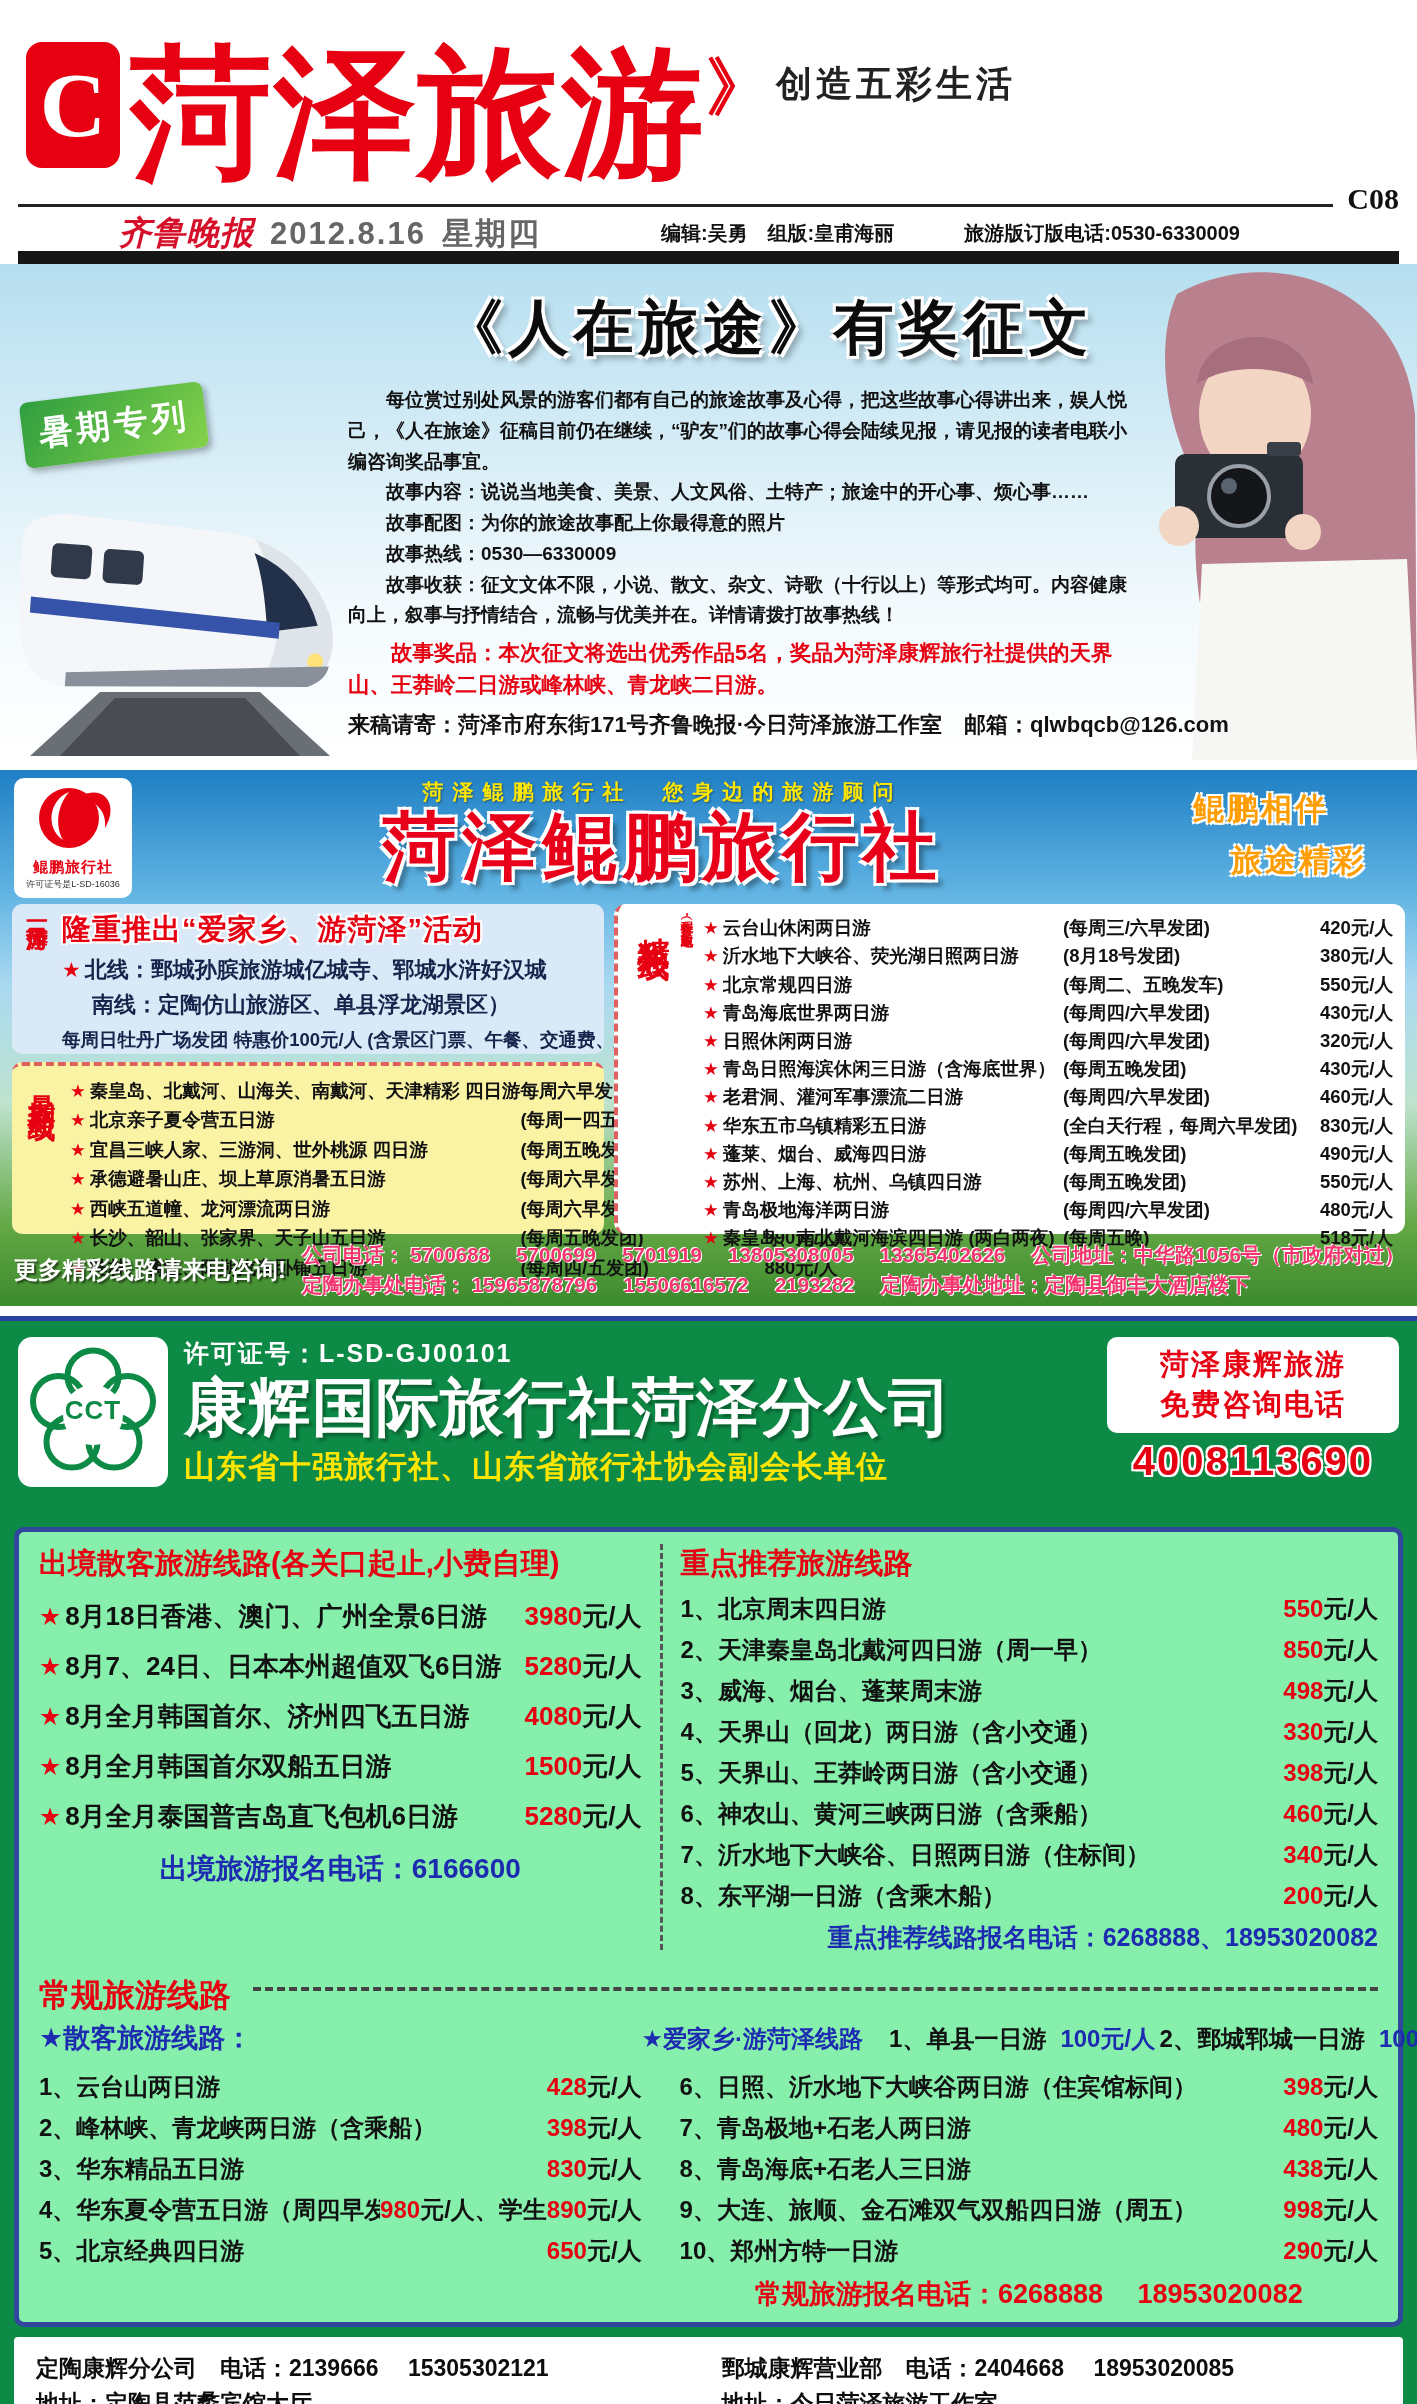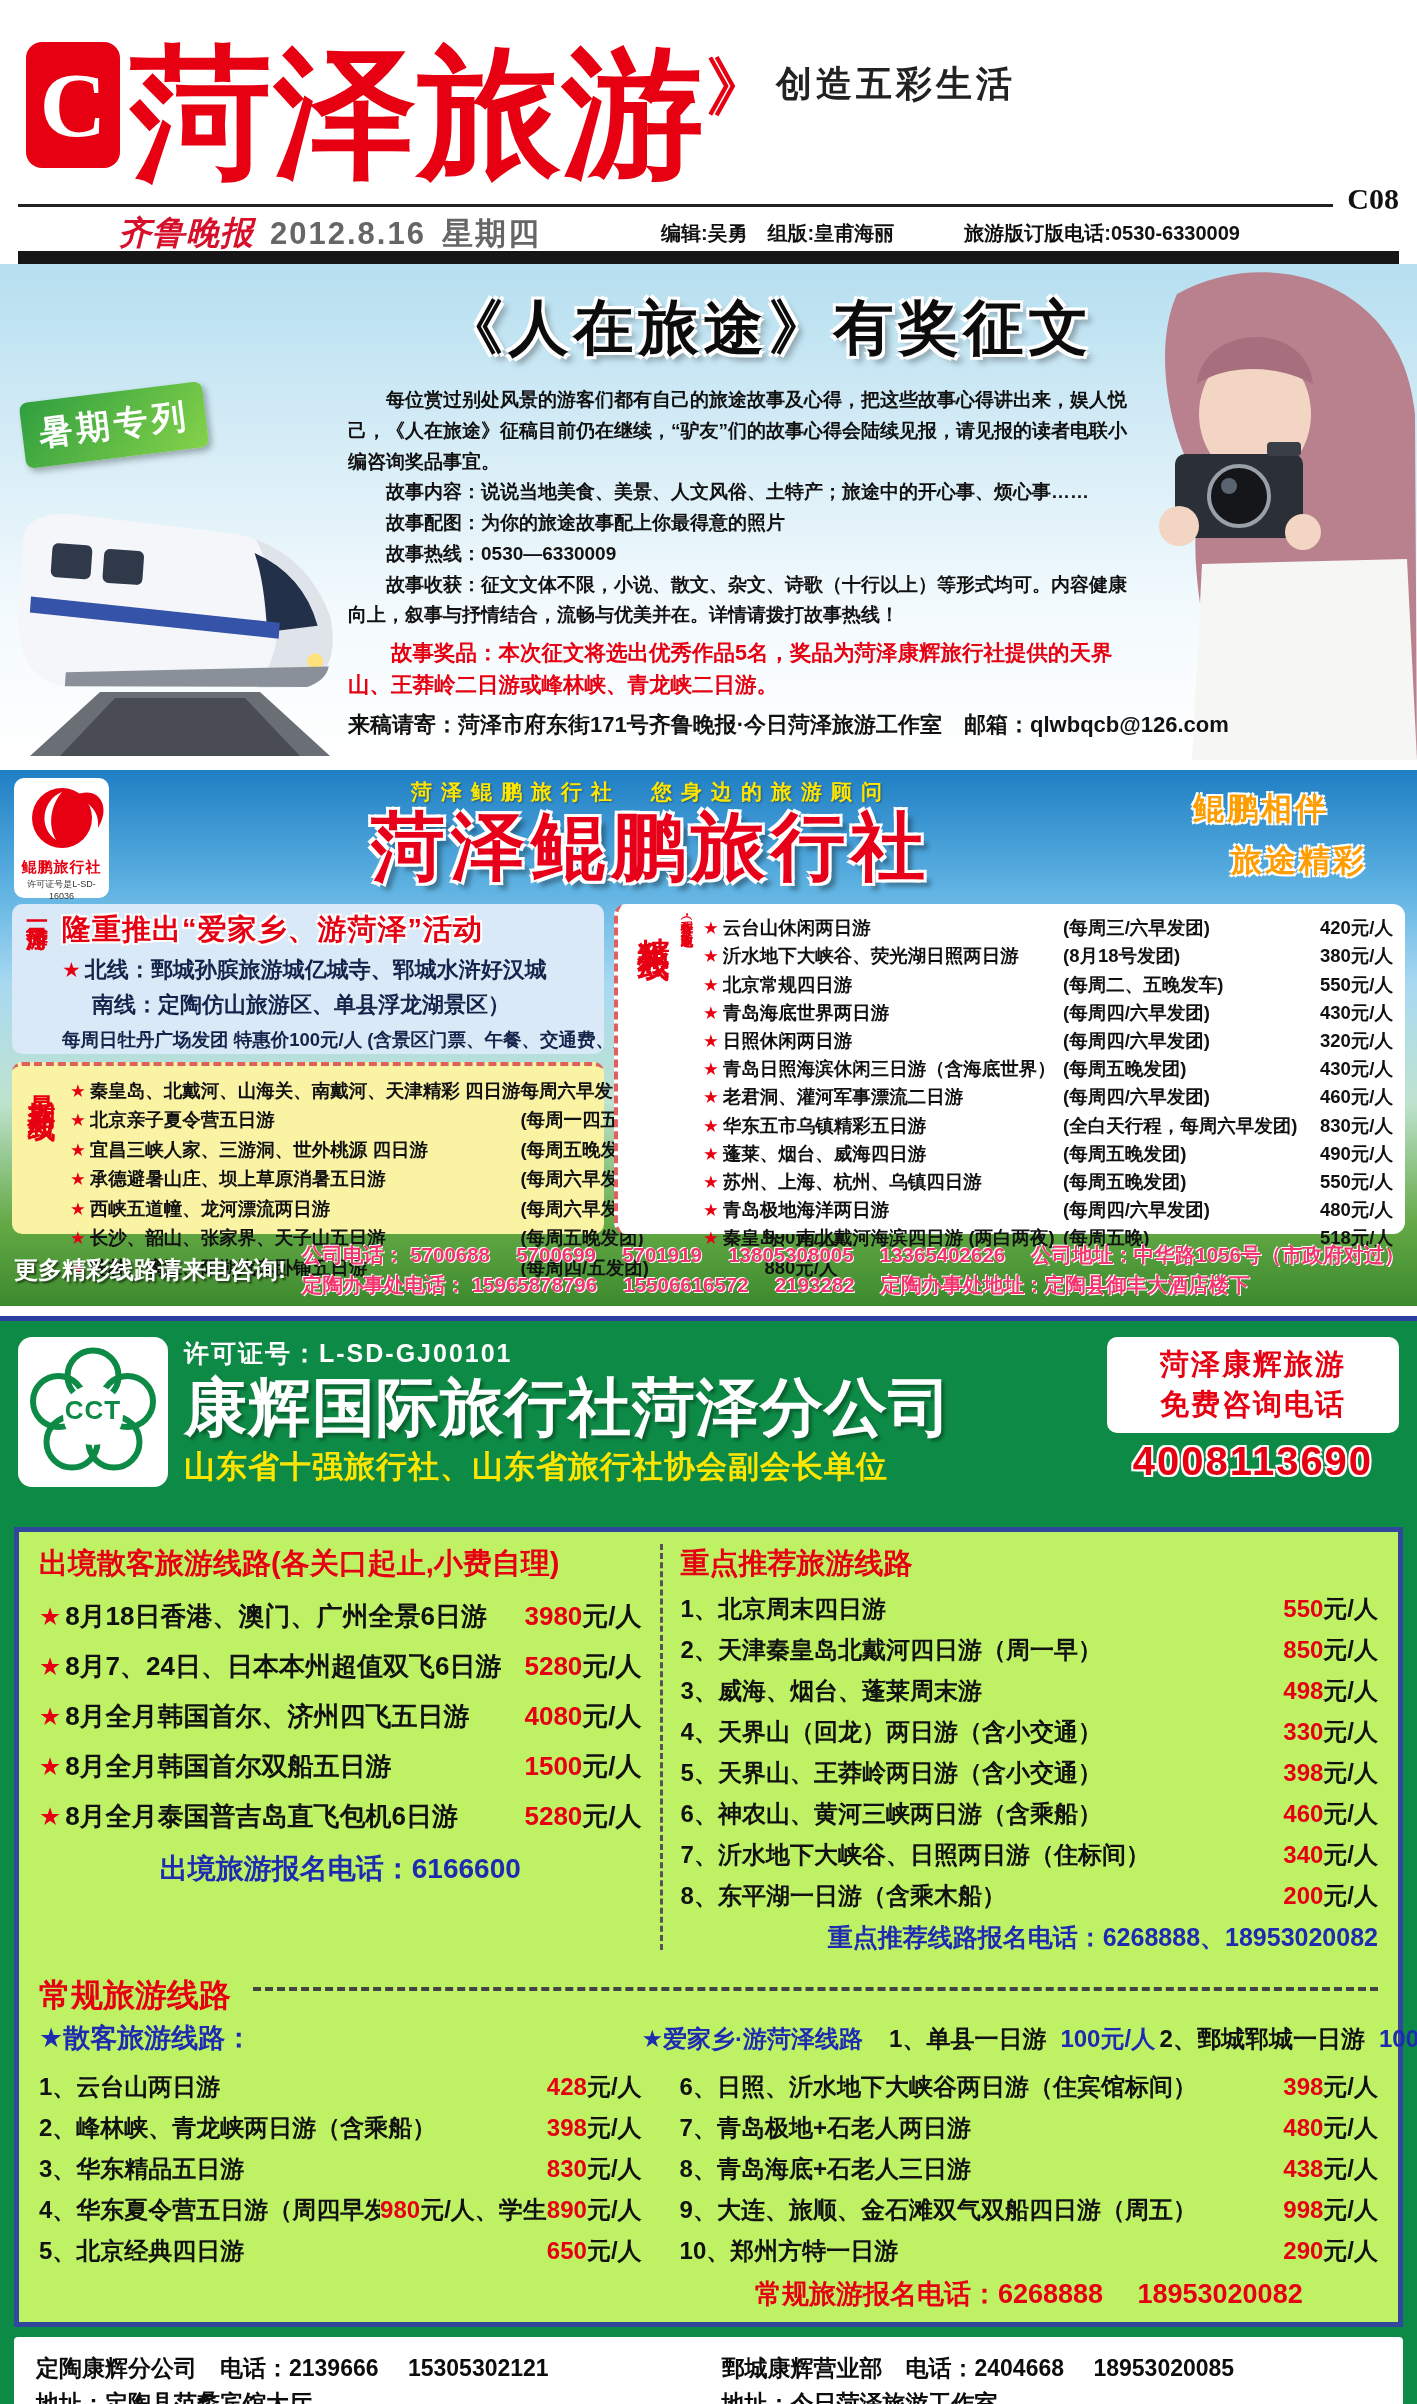--- a/index.html
+++ b/index.html
@@ -37,21 +37,21 @@
   .ribbon { position:absolute; left:22px; top:128px; z-index:4; transform:rotate(-7deg);
             background:linear-gradient(135deg,#2f9e3f,#85d24a); color:#fff; font-weight:900; font-size:34px;
             padding:10px 16px; border-radius:8px; letter-spacing:4px; box-shadow:3px 4px 6px rgba(0,0,0,.3); }
   .train-wrap { position:absolute; left:0; bottom:4px; width:360px; height:300px; z-index:2; }
   .woman-wrap { position:absolute; right:0; top:0; width:300px; height:496px; z-index:1; }
 
   
   .kunpeng { margin-top:10px; height:536px;
              background:linear-gradient(180deg,#1f7fc4 0%,#5eb2e2 22%,#a9d9f1 40%,#bfe3cf 62%,#63a844 85%,#3c8a2e 100%); }
   .kp-head { display:flex; padding:8px 14px 0 14px; height:128px; gap:12px; }
-  .kp-logo { width:95px; background:#fff; border-radius:10px; text-align:center; padding:4px 2px; flex:none; }
+  .kp-logo { width:118px; background:#fff; border-radius:10px; text-align:center; padding:4px 2px; flex:none; }
   .kp-logo-name { color:#e60012; font-weight:900; font-size:15px; letter-spacing:1px; }
   .kp-license { color:#333; font-size:9px; margin-top:1px; }
   .kp-mid { flex:1; text-align:center; }
   .kp-tagline { color:#ffe600; font-weight:900; font-size:21px; letter-spacing:9px; text-shadow:1px 1px 2px rgba(0,0,0,.4); }
   .kp-title { margin-top:2px; font-size:74px; line-height:1.05; font-weight:900; color:#e8001b; letter-spacing:6px; white-space:nowrap;
               text-shadow:-3px -3px 0 #fff,3px -3px 0 #fff,-3px 3px 0 #fff,3px 3px 0 #fff,7px 7px 5px rgba(0,0,0,.35); }
   .kp-slogan { width:210px; flex:none; margin-top:10px; }
   .kp-slogan div { color:#ff9d00; font-weight:900; font-size:31px; letter-spacing:3px;
               text-shadow:-2px -2px 0 #fff,2px -2px 0 #fff,-2px 2px 0 #fff,2px 2px 0 #fff; }
   .kp-slogan .s2 { margin-left:38px; margin-top:10px; }
@@ -97,21 +97,21 @@
   .kh-mid { flex:1; }
   .kh-license { color:#fff; font-weight:900; font-size:25px; letter-spacing:2px; }
   .kh-title { color:#fff; font-weight:900; font-size:63px; letter-spacing:1px; line-height:1.2; white-space:nowrap;
               text-shadow:3px 3px 3px rgba(0,0,0,.3); }
   .kh-subtitle { color:#ffe600; font-weight:900; font-size:31px; letter-spacing:1px; white-space:nowrap; }
   .kh-hotline { width:292px; flex:none; text-align:center; }
   .kh-hot-box { background:#fff; border-radius:10px; padding:8px 6px; }
   .kh-hot-box div { color:#e60012; font-weight:900; font-size:29px; letter-spacing:2px; }
   .kh-hot-num { margin-top:6px; color:#e60012; font-weight:900; font-size:40px; letter-spacing:2px;
                 text-shadow:-2px -2px 0 #fff,2px -2px 0 #fff,-2px 2px 0 #fff,2px 2px 0 #fff; }
-  .kh-body { background:#bef264; border:5px solid #31479e; border-radius:0; padding:8px 20px 10px 20px; }
+  .kh-body { background:#86efac; border:5px solid #31479e; border-radius:10px; padding:8px 20px 10px 20px; }
   .kh-top { display:flex; }
   .kh-col-left { width:45%; flex:none; }
   .kh-divider { border-left:3px dashed #555; margin:4px 18px; }
   .kh-col-right { flex:1; }
   .kh-sec-title { color:#e60012; font-weight:900; font-size:29px; margin:4px 0 8px 0; white-space:nowrap; }
   .kh-row { display:flex; align-items:baseline; font-weight:900; color:#111; white-space:nowrap; }
   .kh-row.big { font-size:26px; margin:15px 0; }
   .kh-row.med { font-size:24px; margin:9px 0; }
   .kh-name { flex:1; overflow:hidden; }
   .kh-pr b { color:#e60012; font-weight:900; }

